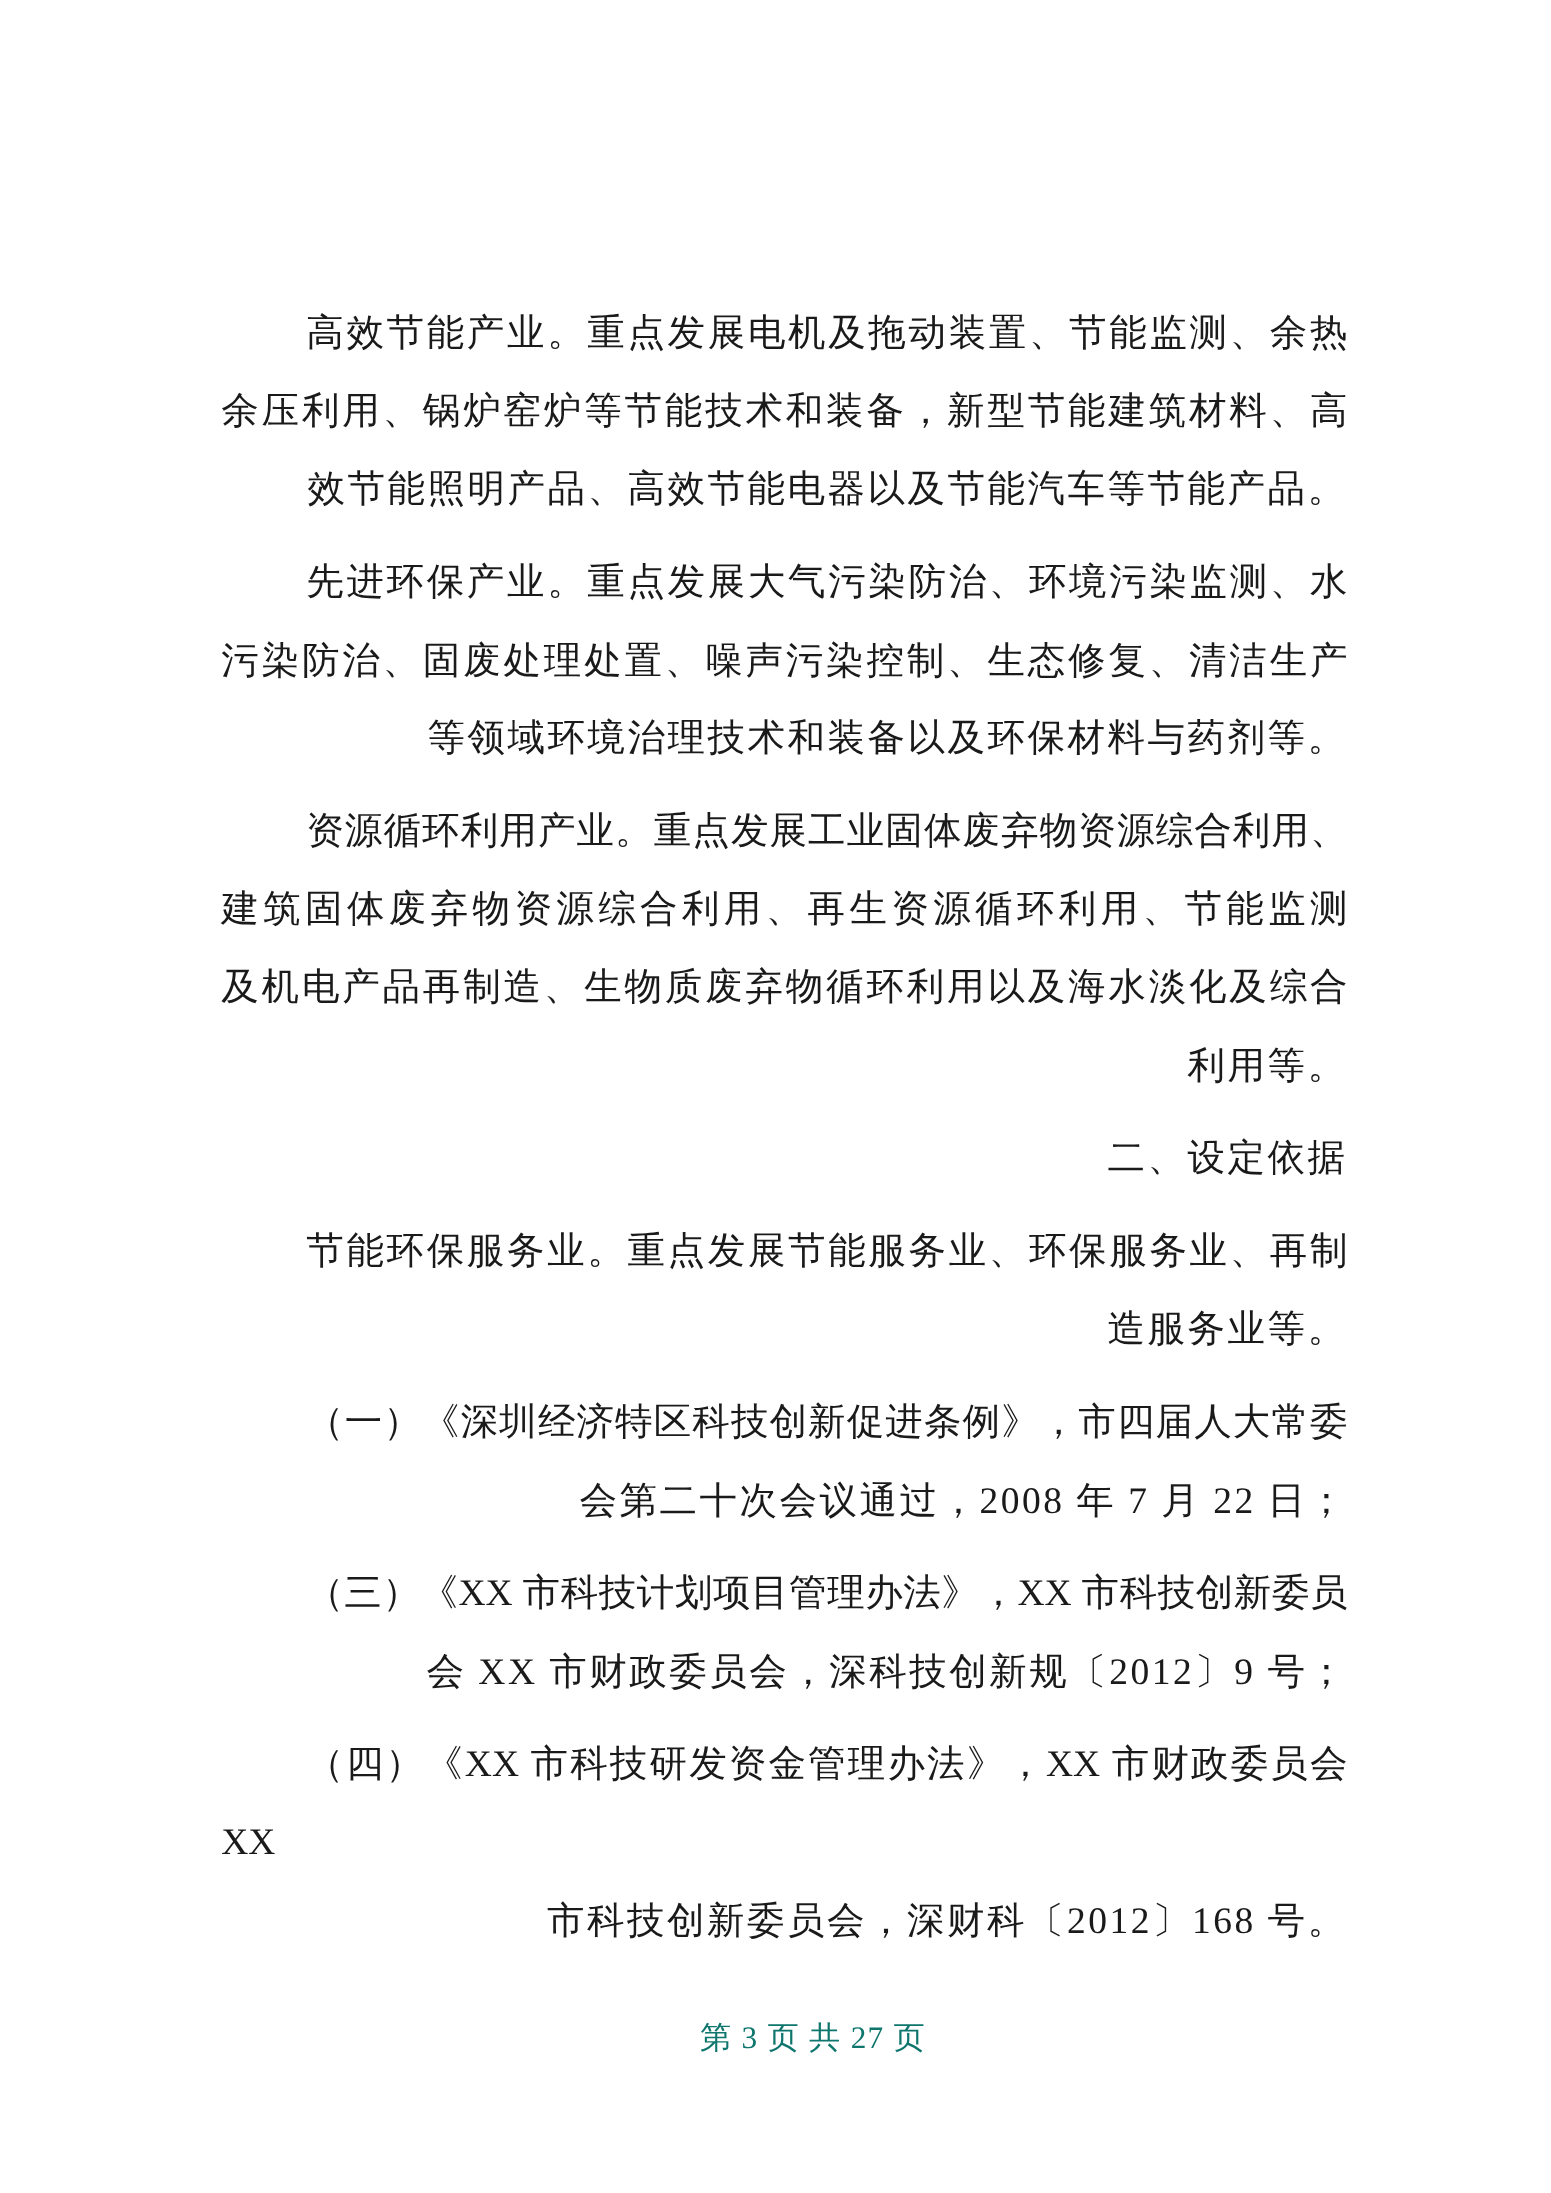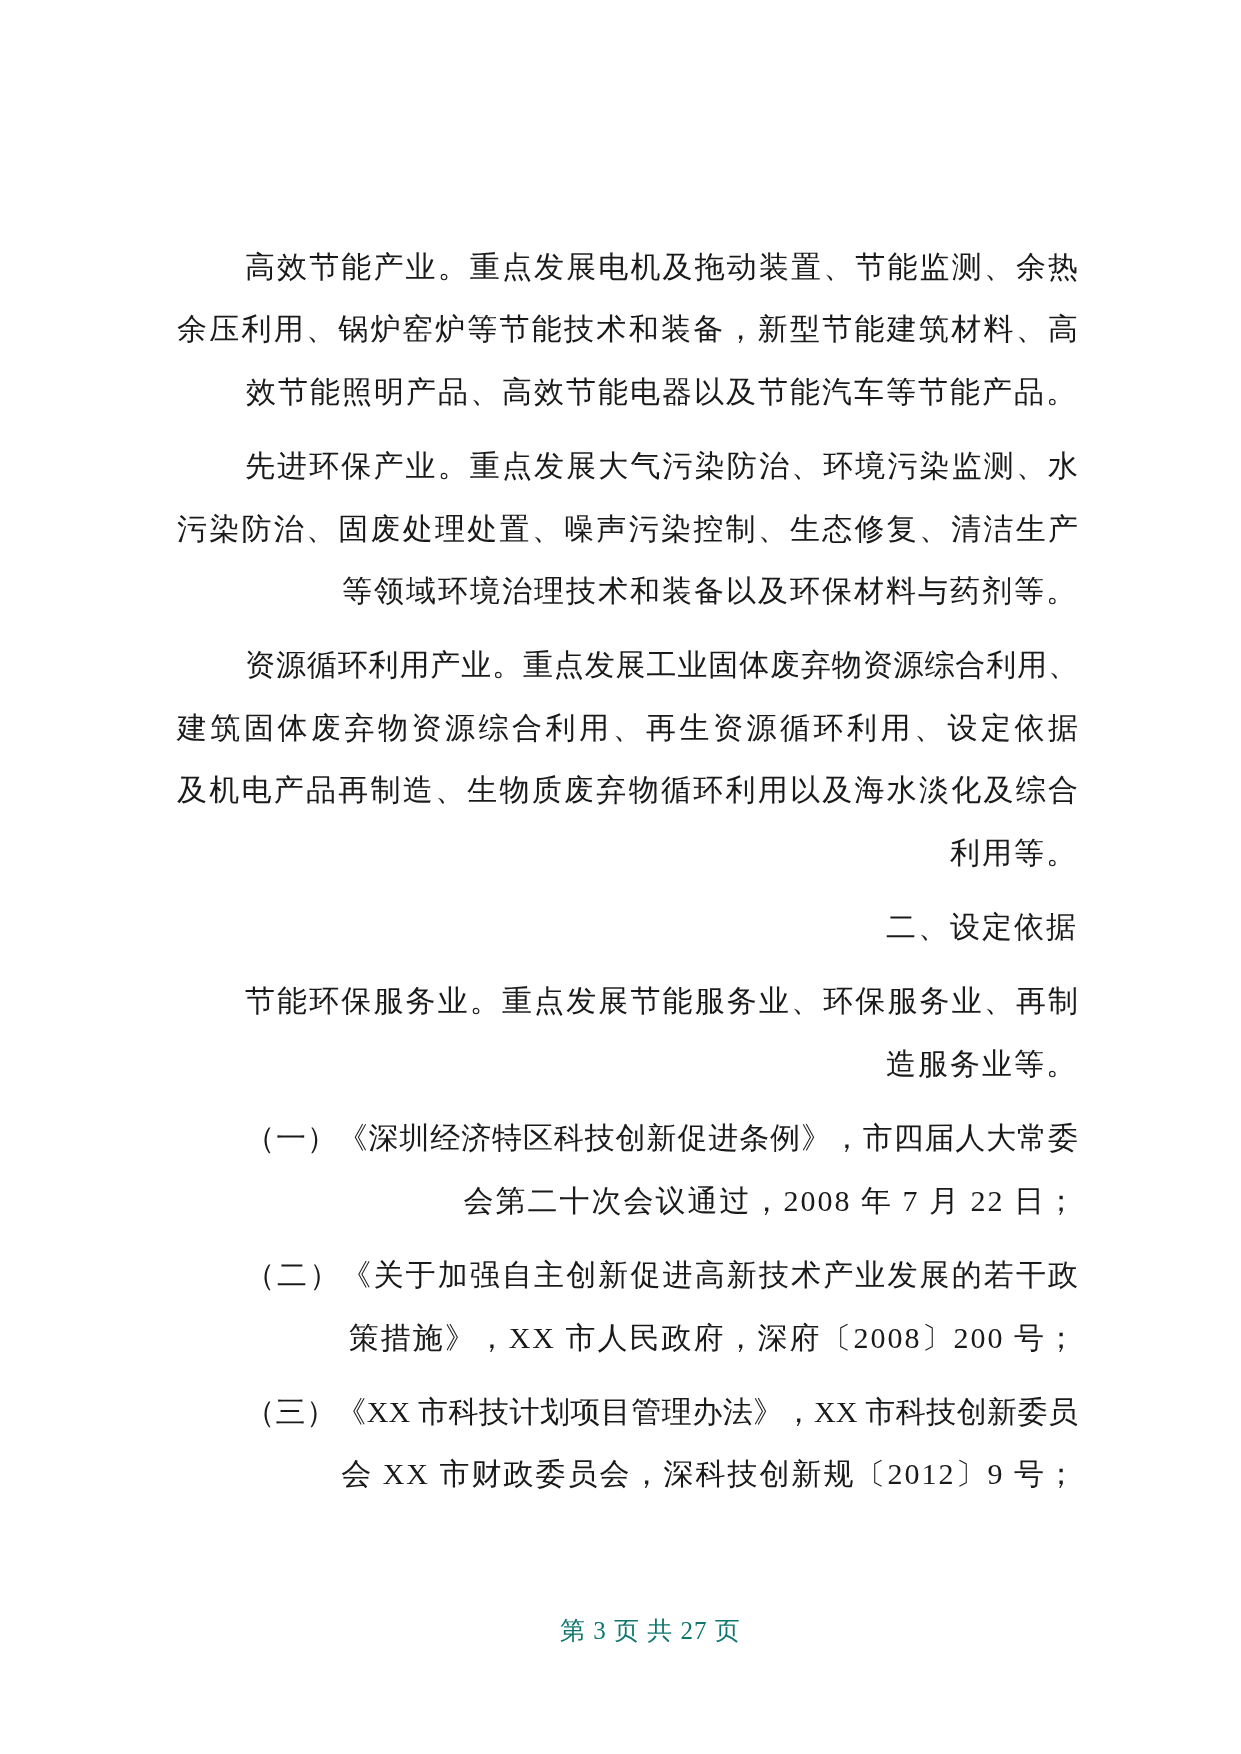--- a/index.html
+++ b/index.html
@@ -62,49 +62,49 @@
     </div>
 
     <div class="paragraph">
       <div class="line indent fill">先进环保产业。重点发展大气污染防治、环境污染监测、水</div>
       <div class="line fill">污染防治、固废处理处置、噪声污染控制、生态修复、清洁生产</div>
       <div class="line">等领域环境治理技术和装备以及环保材料与药剂等。</div>
     </div>
 
     <div class="paragraph">
       <div class="line indent fill">资源循环利用产业。重点发展工业固体废弃物资源综合利用、</div>
-      <div class="line fill">建筑固体废弃物资源综合利用、再生资源循环利用、设定依据</div>
+      <div class="line fill">建筑固体废弃物资源综合利用、再生资源循环利用、节能监测</div>
       <div class="line fill">及机电产品再制造、生物质废弃物循环利用以及海水淡化及综合</div>
       <div class="line">利用等。</div>
     </div>
 
     <div class="paragraph">
       <div class="line indent">二、设定依据</div>
     </div>
 
     <div class="paragraph">
       <div class="line indent fill">节能环保服务业。重点发展节能服务业、环保服务业、再制</div>
       <div class="line">造服务业等。</div>
     </div>
 
     <div class="paragraph">
       <div class="line indent fill">（一）《深圳经济特区科技创新促进条例》，市四届人大常委</div>
       <div class="line">会第二十次会议通过，2008 年 7 月 22 日；</div>
     </div>
 
-    <div class="paragraph">
-      <div class="line indent fill">（二）《关于加强自主创新促进高新技术产业发展的若干政</div>
-      <div class="line">策措施》，XX 市人民政府，深府〔2008〕200 号；</div>
-    </div>
 
     <div class="paragraph">
       <div class="line indent fill">（三）《XX 市科技计划项目管理办法》，XX 市科技创新委员</div>
       <div class="line">会 XX 市财政委员会，深科技创新规〔2012〕9 号；</div>
     </div>
 
+    <div class="paragraph">
+      <div class="line indent fill">（四）《XX 市科技研发资金管理办法》，XX 市财政委员会 XX</div>
+      <div class="line">市科技创新委员会，深财科〔2012〕168 号。</div>
+    </div>
 
   </div>
 
   <div class="page-footer">
     <span>第 3 页 共 27 页</span>
   </div>
 
 </div>
 
 </body></html>

